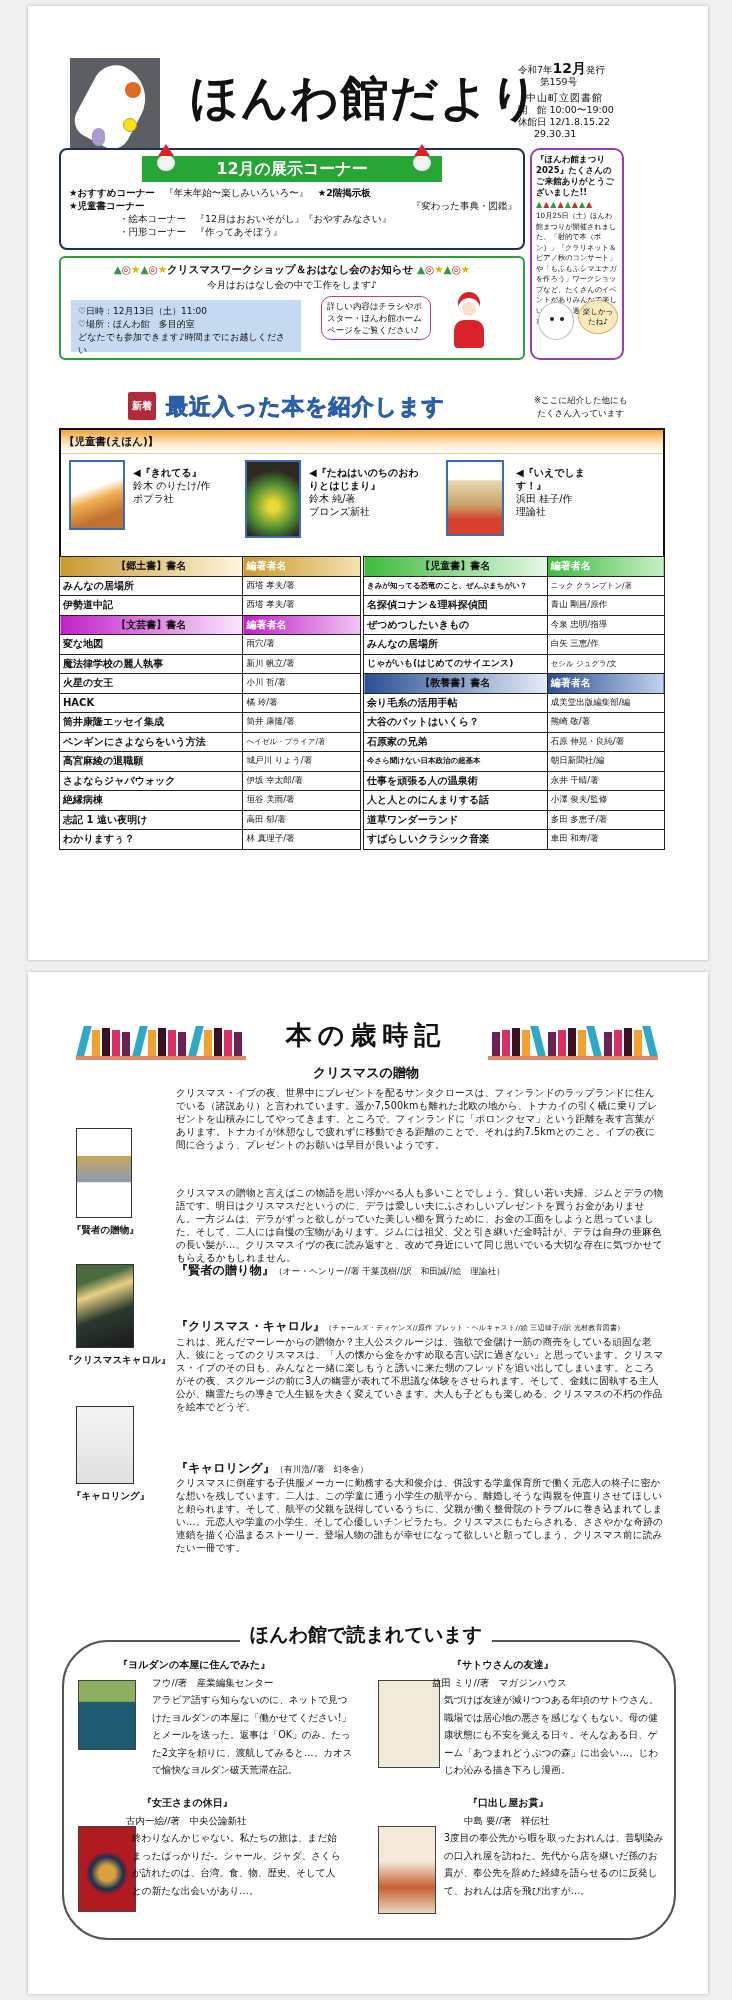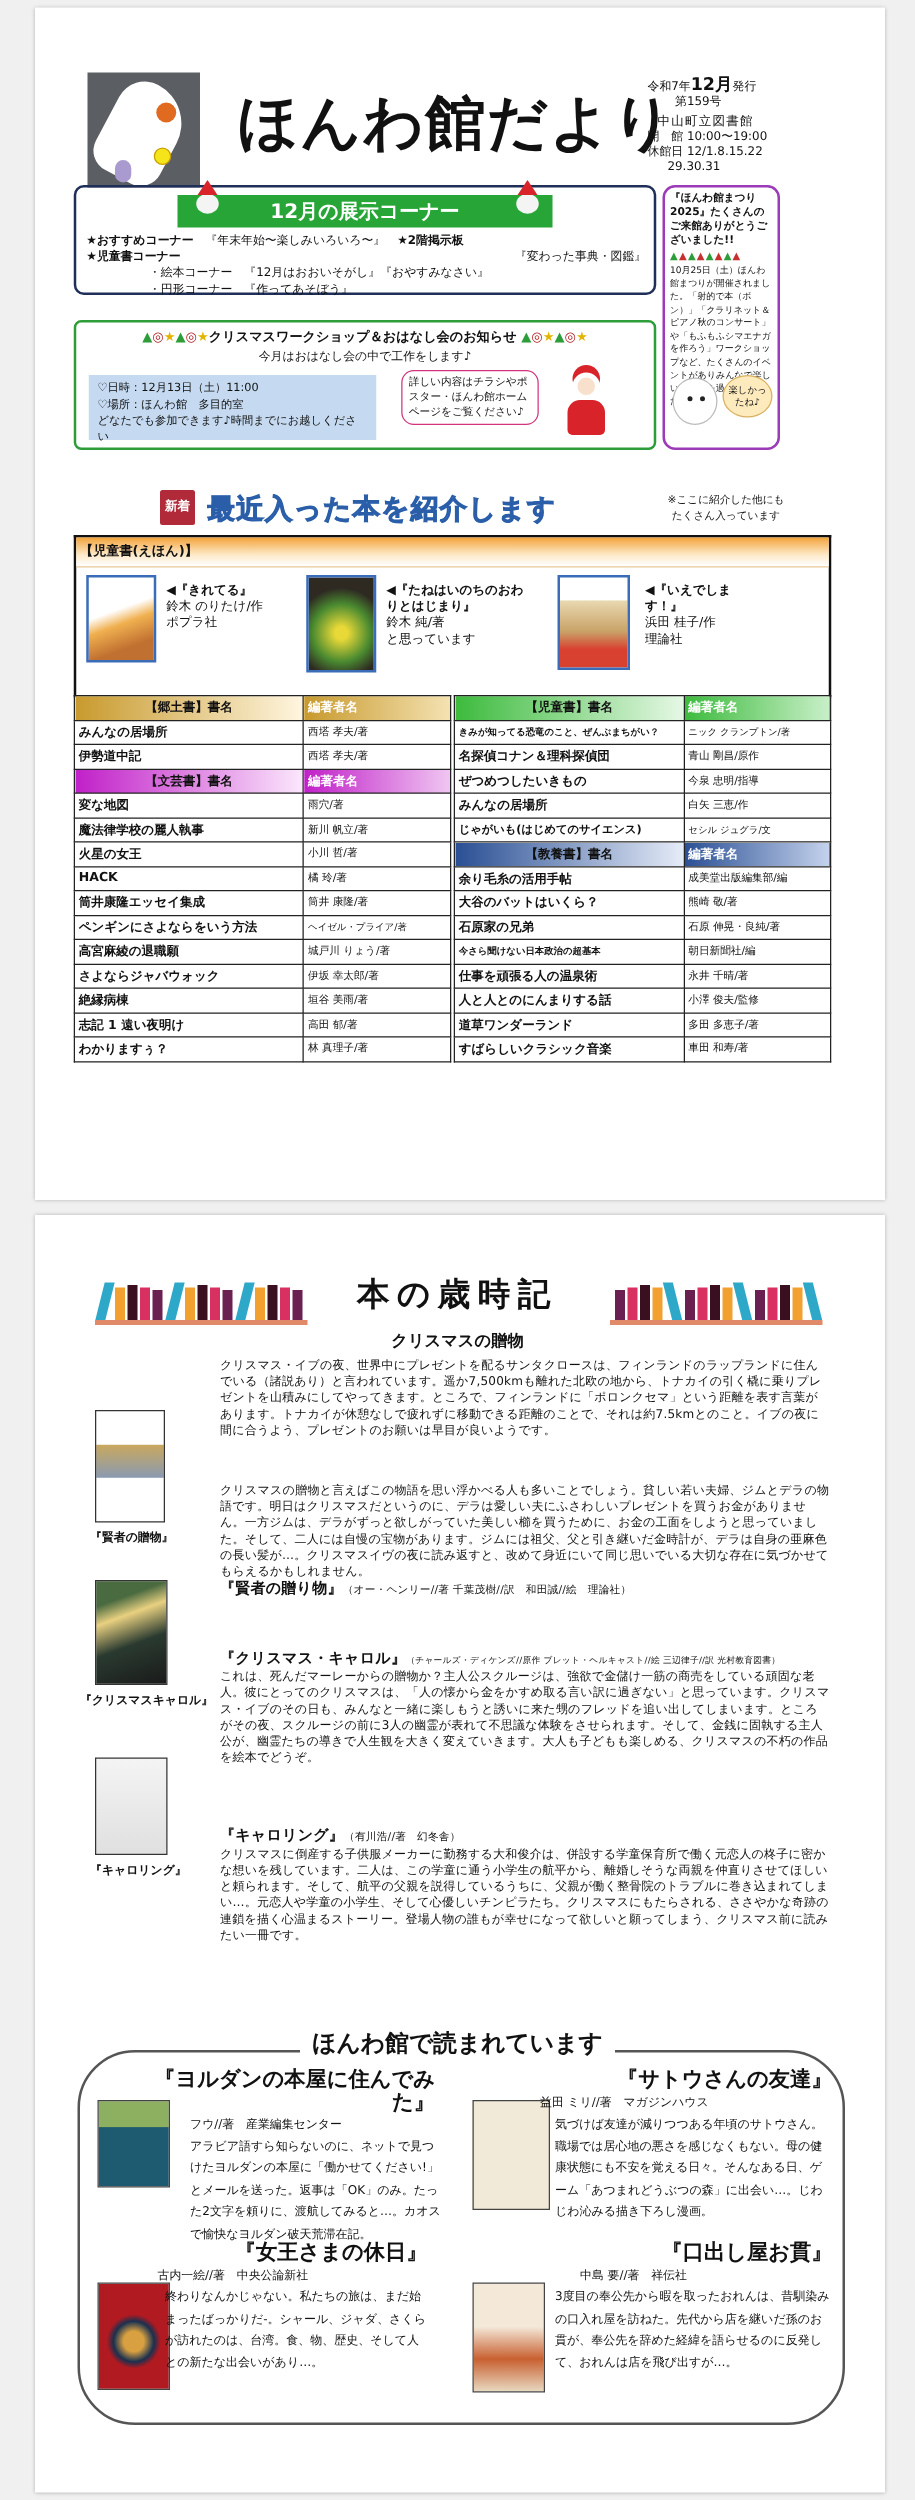--- a/index.html
+++ b/index.html
@@ -16,21 +16,21 @@
   .logo .c3 { position: absolute; left: 22px; top: 70px; width: 13px; height: 18px; border-radius: 8px; background: #a99ad0; }
   .main-title { position: absolute; left: 190px; top: 66px; font-size: 48px; font-weight: 900; letter-spacing: 1px; font-family: "DejaVu Sans", sans-serif; }
   .issue { position: absolute; left: 518px; top: 62px; width: 110px; font-size: 9.5px; line-height: 12px; }
   .issue .date { font-size: 9.5px; }
   .issue .date b { font-size: 14px; }
   .issue .num { padding-left: 22px; }
   .issue .lib { padding-left: 8px; margin-top: 4px; font-size: 10px; letter-spacing: 1px; }
   .issue .t { padding-left: 16px; }
 
   
-  .exhibit { position: absolute; left: 59px; top: 148px; width: 466px; height: 88px; border: 2.5px solid #1f2f5a; border-radius: 8px; }
+  .exhibit { position: absolute; left: 59px; top: 148px; width: 466px; height: 102px; border: 2.5px solid #1f2f5a; border-radius: 8px; }
   .exhibit-banner { position: absolute; left: 81px; top: 6px; width: 300px; height: 26px; background: #27a637; color: #fff; font-weight: bold; font-size: 16px; text-align: center; line-height: 26px; }
   .snowbird { position: absolute; top: -6px; width: 22px; height: 28px; }
   .snowbird .hat { position: absolute; left: 3px; top: 0; width: 0; height: 0; border-left: 8px solid transparent; border-right: 8px solid transparent; border-bottom: 12px solid #d8232a; }
   .snowbird .body { position: absolute; left: 2px; top: 11px; width: 18px; height: 16px; border-radius: 50%; background: #f4f4f4; }
   .ex-lines { position: absolute; left: 8px; top: 36px; font-size: 9.5px; line-height: 13px; width: 452px; }
   .ex-lines .row { position: relative; white-space: nowrap; }
   .ex-lines .b { font-weight: bold; }
   .ex-lines .indent { padding-left: 6px; margin-left: 44px; }
   .ex-right { position: absolute; right: 4px; }
 
@@ -96,21 +96,21 @@
   .essay { position: absolute; left: 176px; width: 488px; font-size: 9.6px; line-height: 13px; letter-spacing: 0.2px; }
   .essay .bt { font-size: 12px; font-weight: bold; }
   .essay .meta { font-size: 8.5px; }
   .cover { position: absolute; border: 1px solid #333; }
   .cover-caption { position: absolute; font-size: 9.5px; font-weight: bold; text-align: center; white-space: nowrap; }
 
   .read-box { position: absolute; left: 62px; top: 1640px; width: 614px; height: 300px; border: 2px solid #555; border-radius: 46px; }
   .read-title-wrap { position: absolute; left: 0; width: 732px; top: 1622px; text-align: center; }
   .read-title { display: inline-block; background: #fff; padding: 0 10px; font-size: 19px; font-weight: 900; }
   .rb { position: absolute; font-size: 9.6px; line-height: 17.5px; }
-  .rb .t { font-size: 17px; font-weight: bold; text-align: right; }
+  .rb .t { font-size: 10px; font-weight: bold; }
   .rb .meta { font-size: 9.5px; }
   .rb-cover { position: absolute; border: 1px solid #444; }
 </style>
 </head>
 <body>
 
 <div class="page page1"></div>
 
 <div class="logo">
   <div class="blob"></div>
@@ -194,21 +194,21 @@
         <div class="t">◀『きれてる』</div>
         <div>鈴木 のりたけ/作</div>
         <div>ポプラ社</div>
       </div>
   </div>
   <div class="pb-item" style="left:184px">
     <div class="pb-cover" style="height:78px;background:radial-gradient(circle at 50% 60%,#e8d838 10%,#4a8a30 45%,#2e2a22 70%);"></div>
     <div class="pb-text" style="width:112px">
         <div class="t">◀『たねはいのちのおわりとはじまり』</div>
         <div>鈴木 純/著</div>
-        <div>と思っています</div>
+        <div>ブロンズ新社</div>
       </div>
   </div>
   <div class="pb-item" style="left:385px">
     <div class="pb-cover" style="width:58px;height:76px;background:linear-gradient(180deg,#fff 25%,#e8d8b0 26%,#c9a268 60%,#d84030 80%);"></div>
     <div class="pb-text" style="left:70px;width:80px">
         <div class="t">◀『いえでします！』</div>
         <div>浜田 桂子/作</div>
         <div>理論社</div>
       </div>
   </div>

